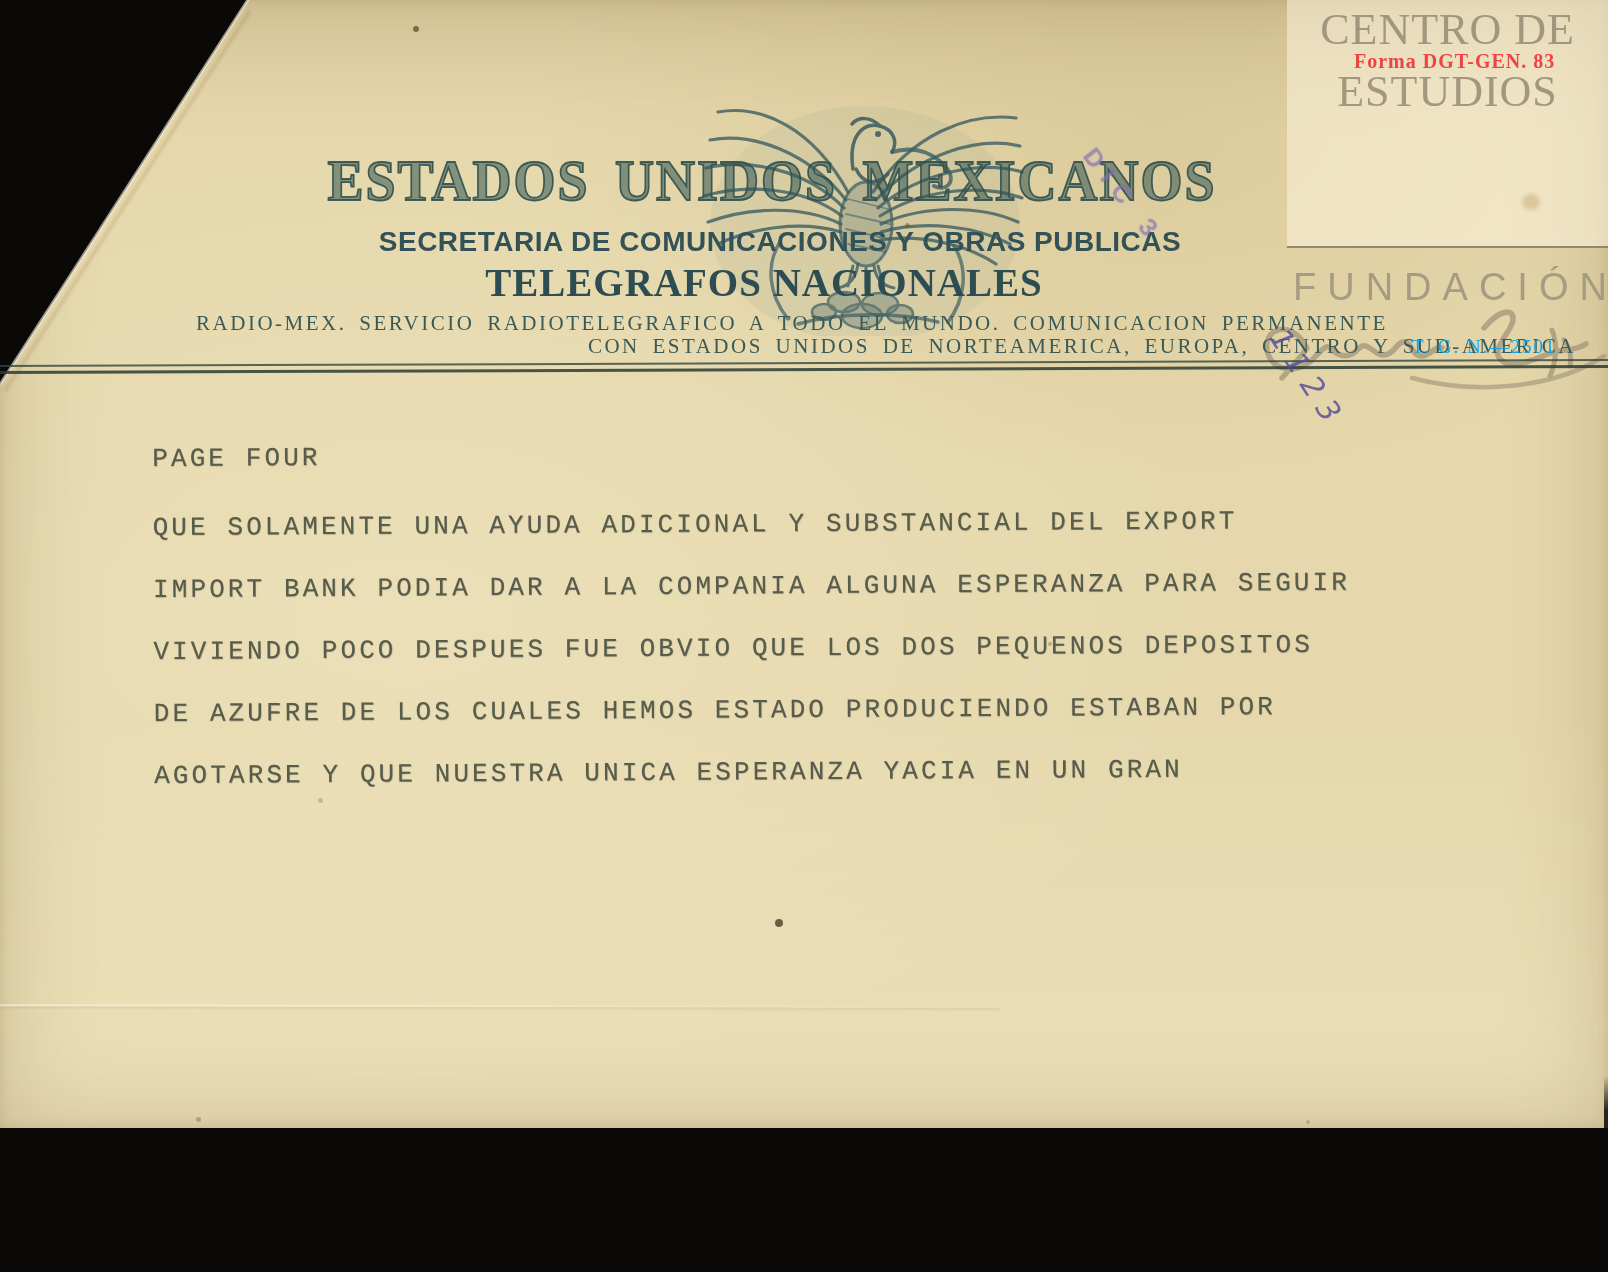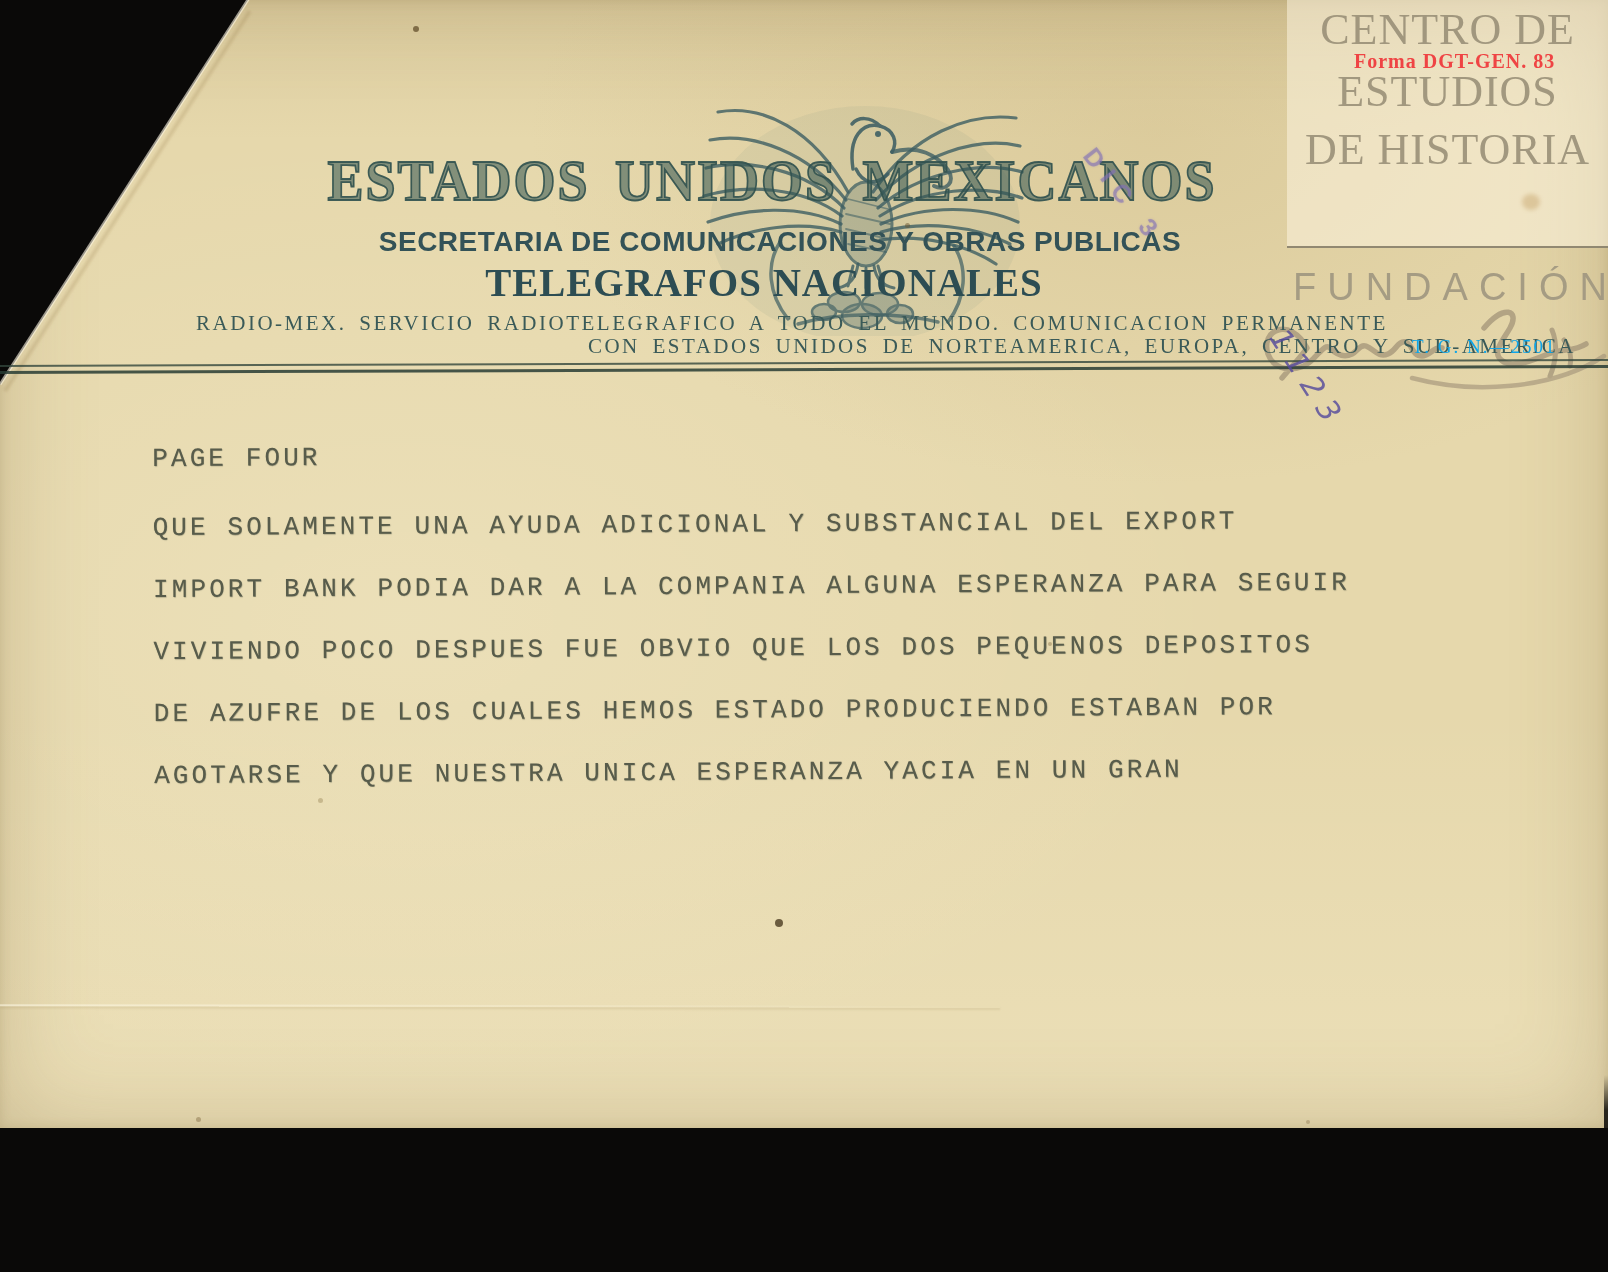--- a/index.html
+++ b/index.html
@@ -94,21 +94,20 @@
 
 <div class="stage">
 
   <div class="paper"></div>
   <div class="edge-highlight"></div>
   <div class="edge-shadow"></div>
 
   <div class="wm-panel"></div>
   <div class="wm-line wm-1">CENTRO DE</div>
   <div class="wm-line wm-2">ESTUDIOS</div>
-  <div class="wm-line wm-3">DE HISTORIA</div>
   <div class="wm-divider"></div>
   <div class="wm-foundation">FUNDACIÓN</div>
 
   <svg class="signature" viewBox="0 0 356 122" fill="none" stroke="#a6977b" stroke-linecap="round" stroke-linejoin="round" aria-label="Carlos Slim">
     <path d="M30,82 C40,70 48,62 55,52 C38,20 8,34 16,58 C22,76 48,78 62,62 C70,54 74,48 78,52 C84,58 92,62 100,58 C106,55 108,48 114,50 C122,53 126,62 136,58 C144,55 146,44 154,46 C160,48 160,60 170,60 C178,60 182,50 190,52" stroke-width="5.5"></path>
     <path d="M232,32 C252,8 268,14 258,32 C250,46 238,58 252,66 C262,72 282,64 296,58 C310,52 322,56 334,48" stroke-width="5.5"></path>
     <path d="M300,34 C306,48 304,66 298,80 M312,44 C318,52 320,62 318,70" stroke-width="5"></path>
     <path d="M160,82 C220,98 300,94 352,60" stroke-width="4.5" opacity="0.85"></path>
   </svg>
 

